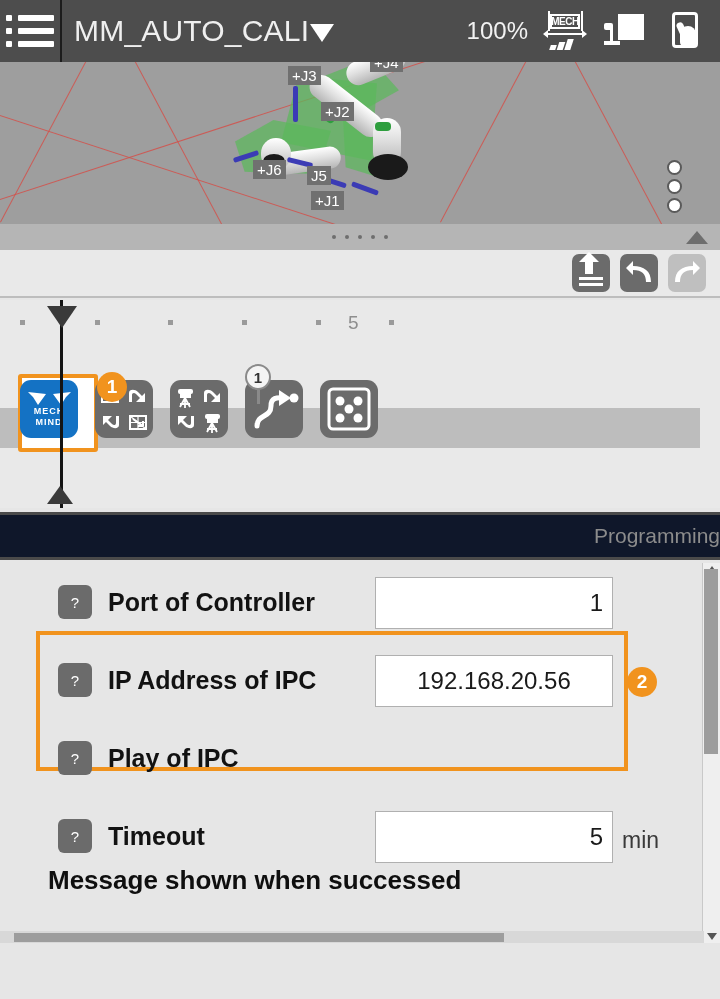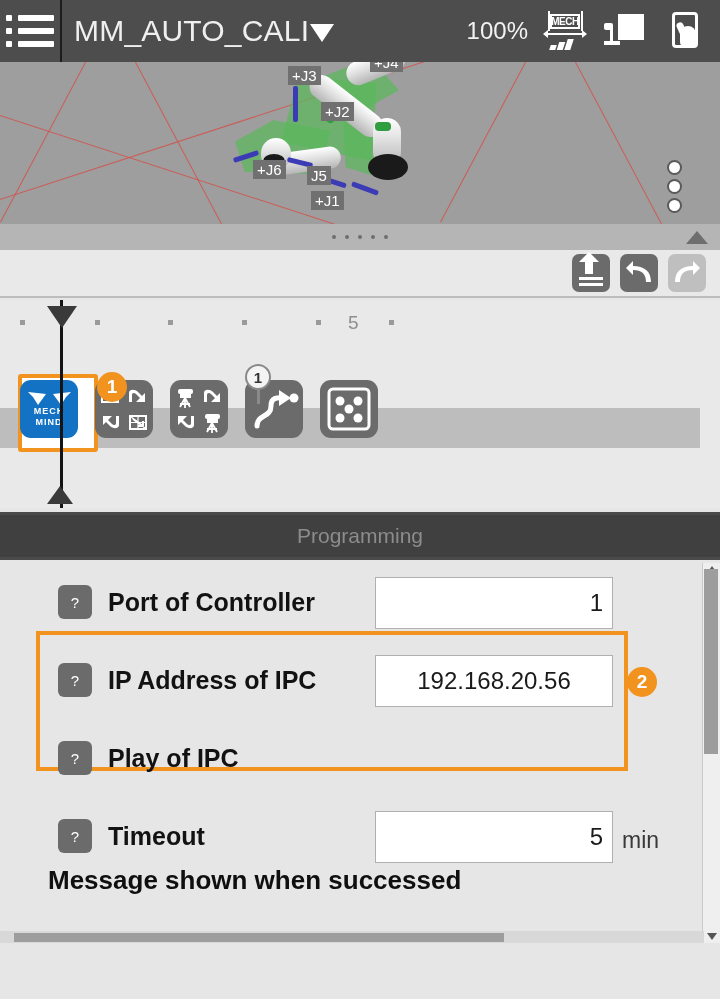--- a/index.html
+++ b/index.html
@@ -171,21 +171,21 @@
   .badge.outline:after{
     content:''; position:absolute; left:10px; top:24px; width:3px; height:14px; background:#8a8a8a;
   }
 
   
   .tabs {
     position:absolute; top:512px; left:0; width:720px; height:48px; display:flex;
     border-top:3px solid #4a4a4a; border-bottom:3px solid #4a4a4a;
   }
   .tab { flex:1; display:flex; align-items:center; justify-content:center; cursor:pointer; font-size:21px;}
-  .tab.inactive { background:#404040; color:#8c8c8c; }
+  .tab.inactive { background:#0f172a; color:#8c8c8c;justify-content:flex-end; }
   .tab.active { background:#1272b6; color:#fff; }
 
   
   .details {
     position:absolute; top:563px; left:0; width:720px; height:380px;
     background:#e6e6e6; overflow:hidden;
   }
   .form-rows { position:absolute; left:0; top:0; width:704px; }
   .frow { display:flex; align-items:center; height:78px; padding-left:58px; position:relative;}
   .qbtn {

